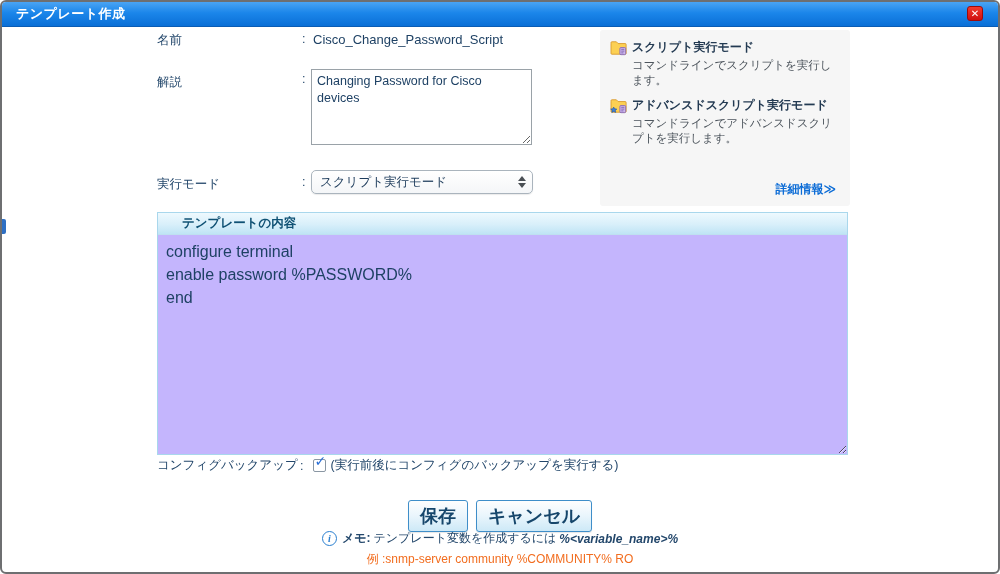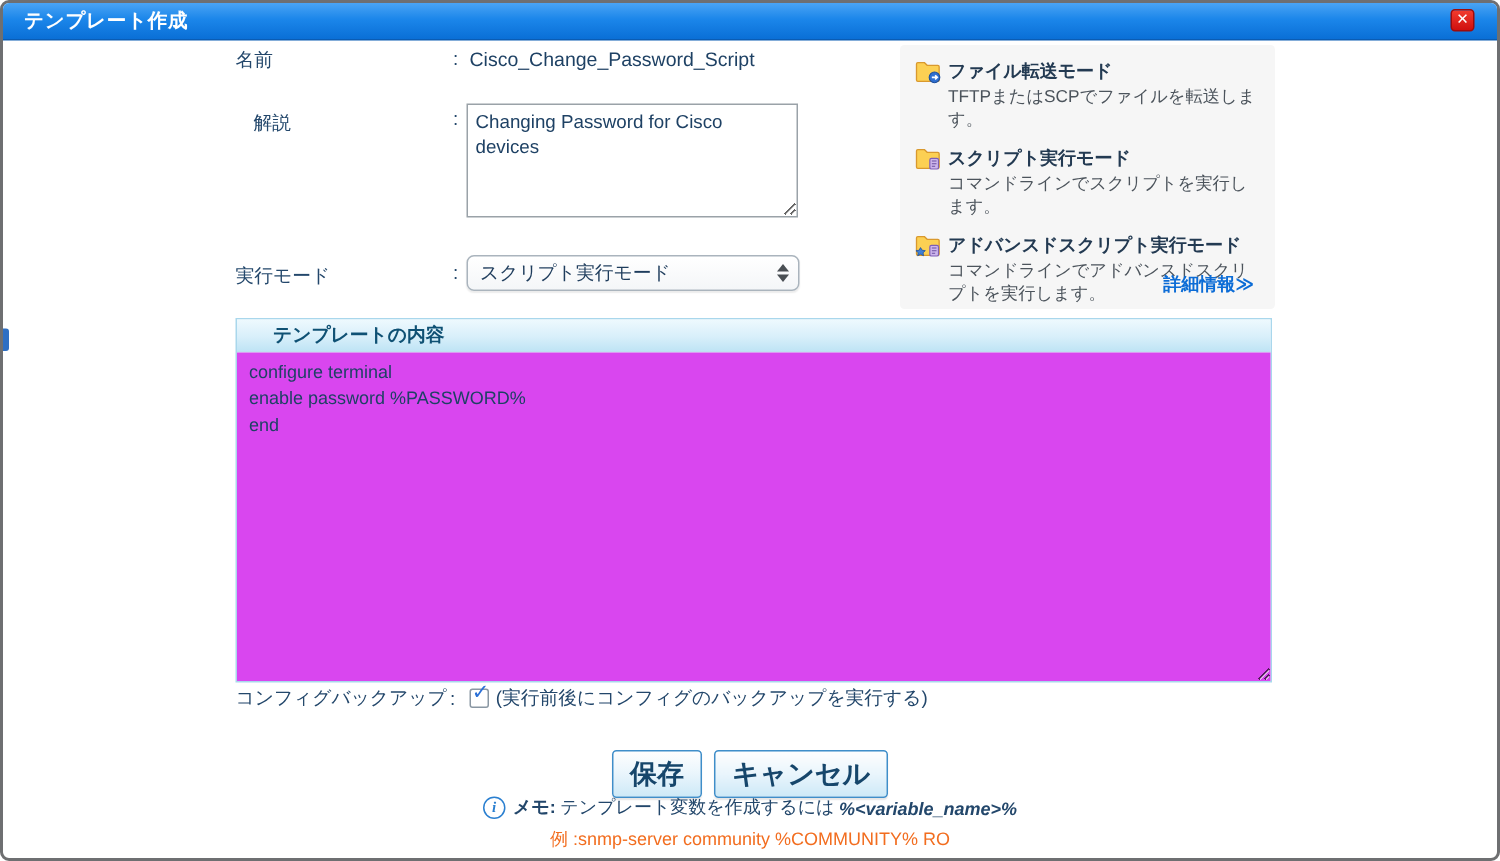--- a/index.html
+++ b/index.html
@@ -78,22 +78,22 @@
   }
   .tpl-header{
     height:22px;background:linear-gradient(180deg,#eef9fe 0%,#d8effa 55%,#bfe4f5 100%);
     border-bottom:1px solid #bfe0f0;
     display:flex;align-items:center;padding-left:24px;box-sizing:border-box;
   }
   .tpl-header span{font-size:12.5px;font-weight:bold;color:#0f5174;}
   .tpl-textarea{
     display:block;width:100%;height:219px;border:none;outline:none;resize:both;
     font-family:"Liberation Sans","DejaVu Sans",sans-serif;
-    font-size:12px;color:#1e4164;line-height:1.45;padding:5px 8px;box-sizing:border-box;
-    background:#d946ef;
+    font-size:16px;color:#1e4164;line-height:1.45;padding:5px 8px;box-sizing:border-box;
+    background:#c4b5fd;
   }
   
   .backup-row{position:absolute;left:155px;top:455px;display:flex;align-items:center;}
   .backup-row .blabel{font-size:12.5px;color:#23476b;width:143px;}
   .backup-row .bcolon{font-size:12.5px;color:#23476b;margin-right:10px;}
   .checkbox{
     position:relative;width:13px;height:13px;border:1px solid #8a97a3;border-radius:2px;
     background:#fff;margin-right:4px;cursor:pointer;flex:0 0 13px;box-sizing:border-box;
   }
   .checkbox .mark{
@@ -140,49 +140,36 @@
       <span>✕</span>
     </span>
   </div>
 
   <span class="left-tab"></span>
 
   <span class="flabel" style="left:155px;top:30px;">名前</span>
   <span class="fcolon" style="left:300px;top:30px;">:</span>
   <span class="fvalue" style="left:311px;top:30px;">Cisco_Change_Password_Script</span>
 
-  <span class="flabel" style="left:167px;top:72px;">解説</span>
+  <span class="flabel" style="left:155px;top:72px;">解説</span>
   <span class="fcolon" style="left:300px;top:70px;">:</span>
   <textarea class="desc-textarea" spellcheck="false" style="">Changing Password for Cisco devices</textarea>
 
   <span class="flabel" style="left:155px;top:174px;">実行モード</span>
   <span class="fcolon" style="left:300px;top:173px;">:</span>
   <div class="selectbox">
     <span class="sel-text">スクリプト実行モード</span>
     <span class="stepper">
         <i class="up"></i>
         <i class="down"></i>
       </span>
   </div>
 
   <div class="info-panel">
 
-    <div class="info-item">
-      <span class="icon">
-        <svg width="18" height="16" viewBox="0 0 20 18">
-          <path d="M1 4 L1 15 Q1 16 2 16 L17 16 Q18 16 18 15 L18 5 Q18 4 17 4 L9 4 L7 2 L2 2 Q1 2 1 3 Z" fill="#fcd053" stroke="#d9992e" stroke-width="1"></path>
-          <circle cx="14.5" cy="13" r="4" fill="#2f6fd0" stroke="#1c4f9e" stroke-width="0.8"></circle>
-          <path d="M12.5 13 L16.5 13 M15 11.4 L16.6 13 L15 14.6" stroke="#fff" stroke-width="1.2" fill="none"></path>
-        </svg>
-      </span>
-      <span class="itx">
-        <span class="ititle" style="display:block">ファイル転送モード</span>
-        <span class="idesc" style="display:block">TFTPまたはSCPでファイルを転送します。</span>
-      </span>
-    </div>
 
     <div class="info-item">
       <span class="icon">
         <svg width="18" height="16" viewBox="0 0 20 18">
           <path d="M1 4 L1 15 Q1 16 2 16 L17 16 Q18 16 18 15 L18 5 Q18 4 17 4 L9 4 L7 2 L2 2 Q1 2 1 3 Z" fill="#fcd053" stroke="#d9992e" stroke-width="1"></path>
           <rect x="11" y="8.5" width="6.5" height="8" rx="1.2" fill="#cdb6ec" stroke="#7e5fb5" stroke-width="0.9"></rect>
           <path d="M12.5 10.5 L16 10.5 M12.5 12.5 L16 12.5 M12.5 14.5 L15 14.5" stroke="#6b4fa0" stroke-width="0.8"></path>
         </svg>
       </span>
       <span class="itx">

